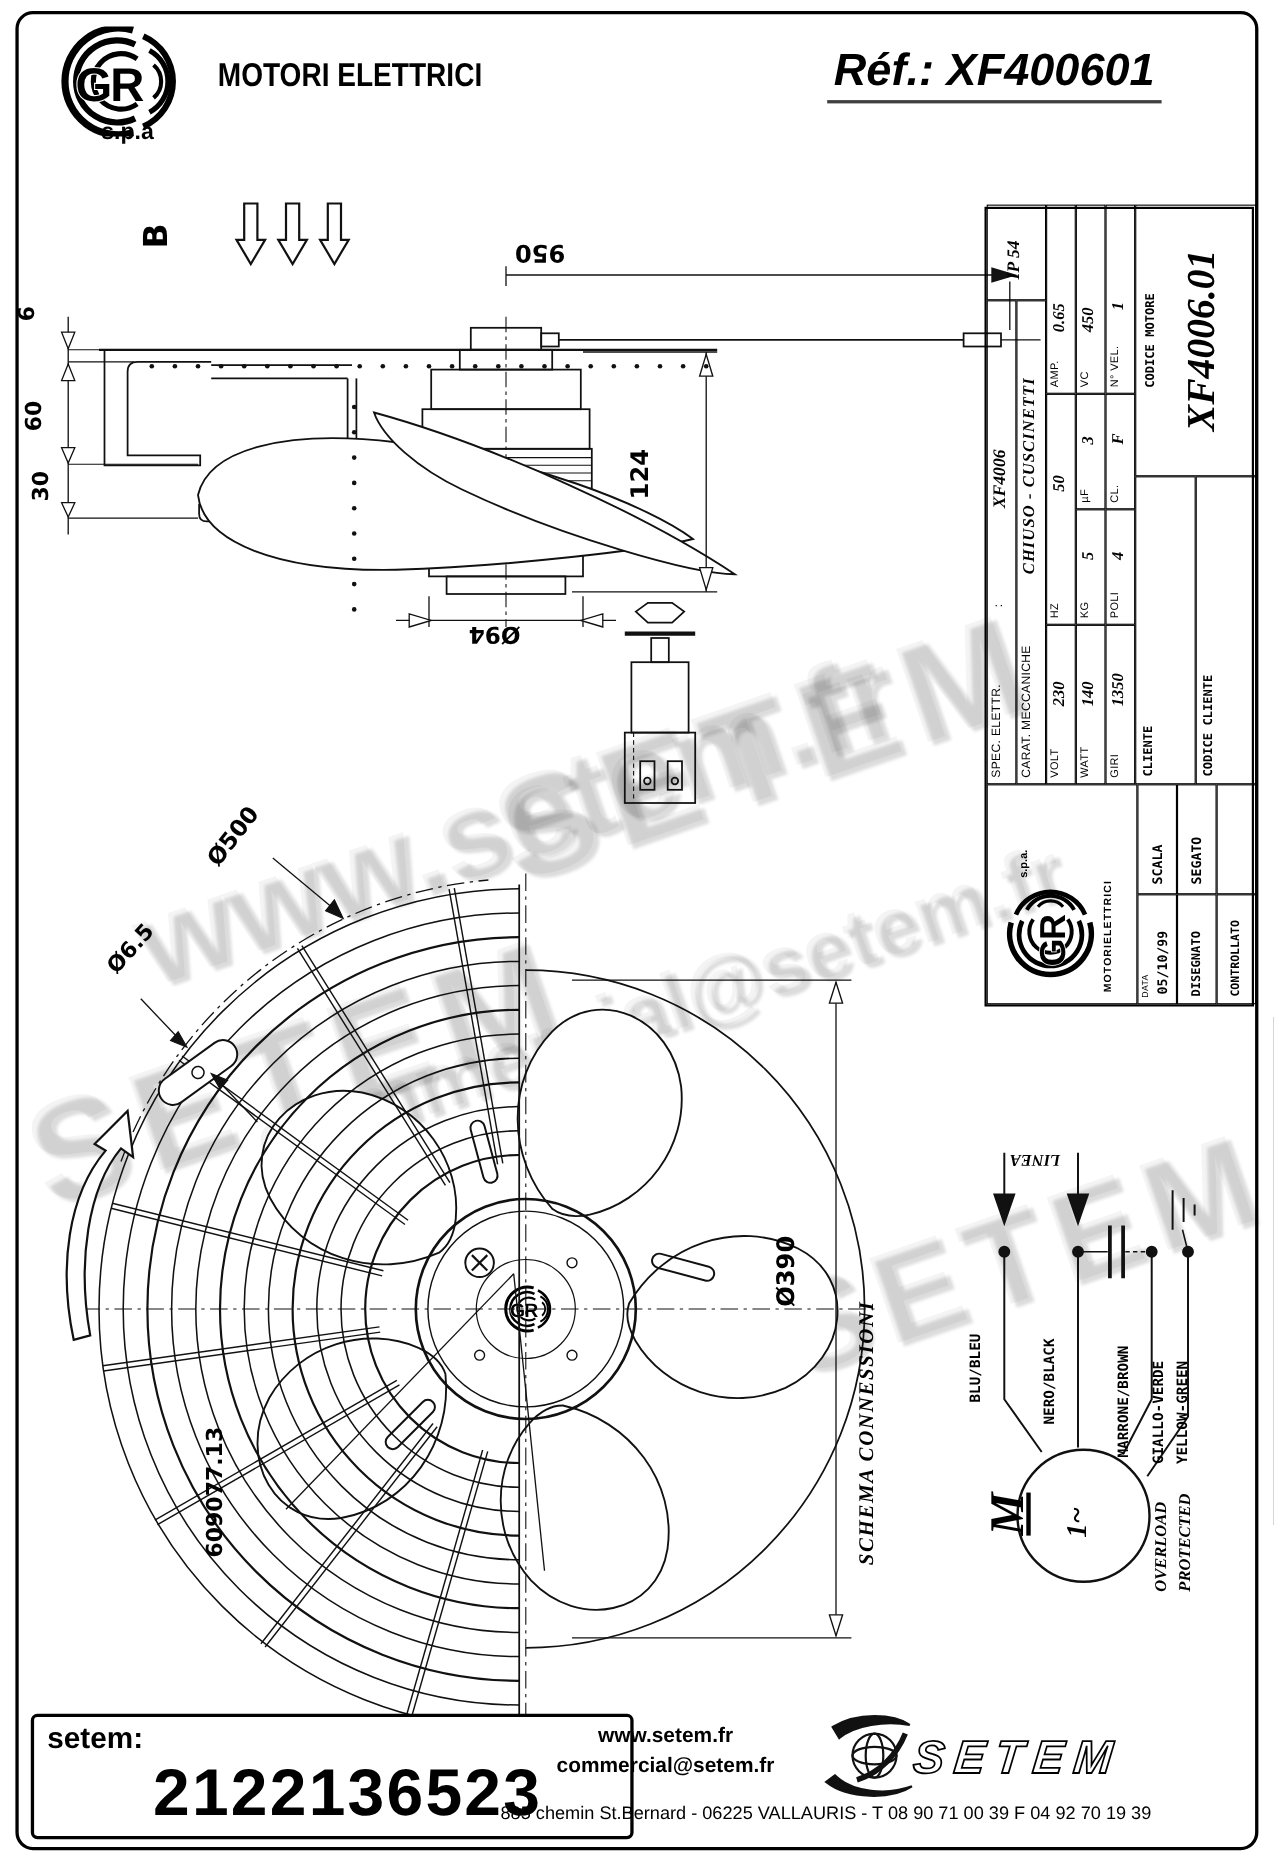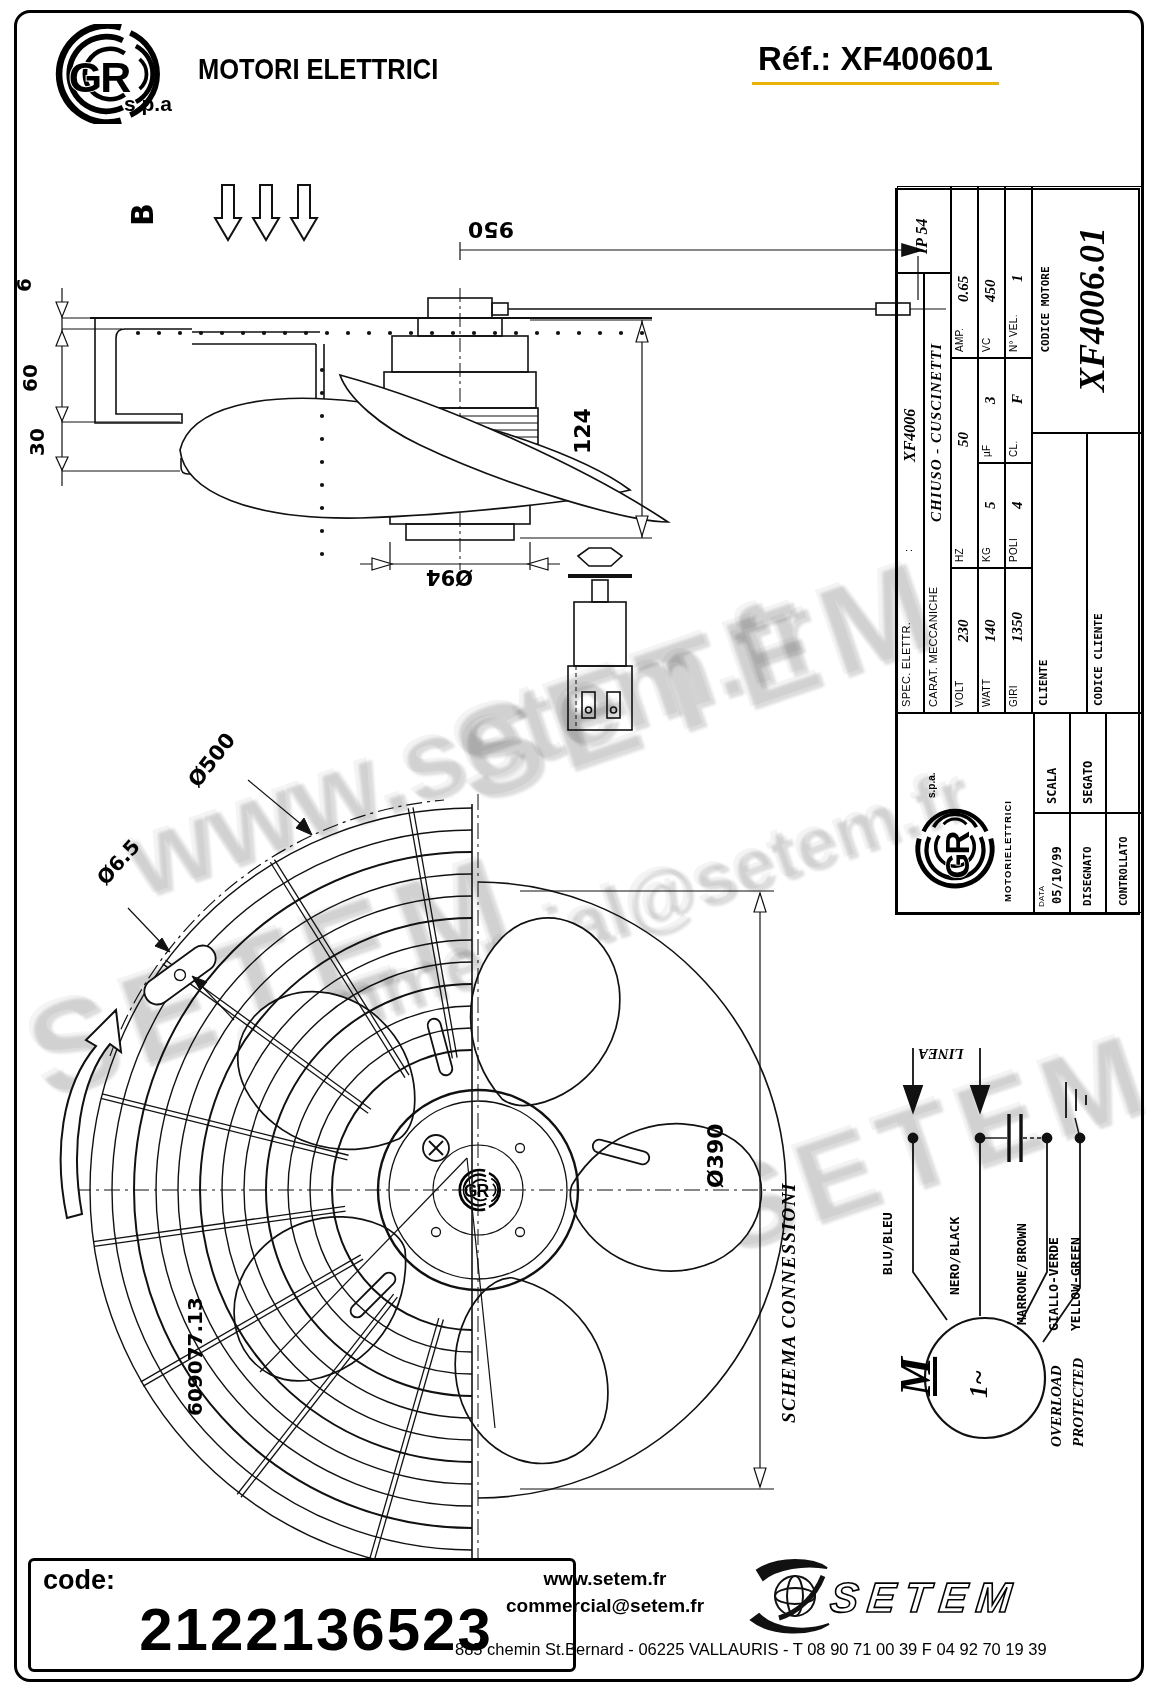--- a/index.html
+++ b/index.html
@@ -16,21 +16,21 @@
   .cad{font-family:"DejaVu Sans Mono",monospace;font-weight:bold;}
   .ser{font-family:"Liberation Serif",serif;font-style:italic;font-weight:bold;}
   
   .wm{position:absolute;font-weight:bold;white-space:nowrap;pointer-events:none;
       color:rgba(0,0,0,0.045);text-shadow:4px 5px 3px rgba(0,0,0,0.14);
       transform-origin:left top;z-index:1;}
   svg{position:absolute;z-index:2;}
   .lbl{position:absolute;z-index:3;}
   
   #brand{font-size:30px;font-weight:bold;transform:scaleX(0.85);transform-origin:left;}
-  #ref{font-size:33px;font-weight:bold;border-bottom:3px solid #eab308;
+  #ref{font-size:41px;font-weight:bold;font-style:italic;border-bottom:3px solid #404040;
        padding:0 6px 4px 6px;}
   
   #titleblock{position:absolute;left:895px;top:915px;width:727px;height:245px;
               transform-origin:0 0;transform:rotate(-90deg);border:2px solid #000;
               box-sizing:border-box;z-index:3;}
   .tc{position:absolute;border:1px solid #000;box-sizing:border-box;overflow:hidden;}
   .tl{font-size:10px;letter-spacing:0.3px;padding:2px 0 0 5px;position:absolute;top:0;left:0;}
   .tv{font-family:"Liberation Serif",serif;font-style:italic;font-weight:bold;font-size:15px;
       position:absolute;}
   
@@ -68,21 +68,21 @@
           <path d="M106,44 A21,21 0 0 1 106,76" stroke-width="4"></path>
         </g>
         <text x="30" y="79" font-size="46" font-weight="bold" letter-spacing="-2" font-family="Liberation Sans, sans-serif" fill="#000" stroke="#fff" stroke-width="2" paint-order="stroke">GR</text>
       </symbol>
     </defs>
   </svg>
 
   <svg class="abs" style="left:36px;top:24px;" width="150" height="100" viewBox="0 0 150 100">
     <use href="#grlogo" x="0" y="-6" width="140" height="112"></use>
   </svg>
-  <div class="lbl" style="left:92px;top:92px;font-size:21px;font-weight:bold;margin-left:32px;">s.p.a</div>
+  <div class="lbl" style="left:92px;top:108px;font-size:21px;font-weight:bold;">s.p.a</div>
   <div class="lbl" id="brand" style="left:198px;top:52px;">MOTORI ELETTRICI</div>
   <div class="lbl" id="ref" style="left:752px;top:40px;">Réf.: XF400601</div>
 
   <svg style="left:30px;top:170px;" width="940" height="430" viewBox="0 0 940 430">
     <g stroke="#111" fill="none" stroke-width="1.6">
 
       <g fill="#fff" stroke-width="2">
         <polygon points="192,15 204,15 204,48 211,48 198,70 185,48 192,48"></polygon>
         <polygon points="230,15 242,15 242,48 249,48 236,70 223,48 230,48"></polygon>
         <polygon points="268,15 280,15 280,48 287,48 274,70 261,48 268,48"></polygon>
@@ -446,21 +446,21 @@
     <div class="tc" style="left:200px;top:190px;width:280px;height:55px;">
       <span class="cad" style="position:absolute;left:6px;top:4px;font-size:11px;">CODICE CLIENTE</span>
     </div>
     <div class="tc" style="left:480px;top:135px;width:247px;height:110px;">
       <div class="cad" style="position:absolute;left:0;top:6px;width:100%;text-align:center;font-size:11px;">CODICE MOTORE</div>
       <div class="ser" style="position:absolute;left:0;top:38px;width:100%;text-align:center;font-size:36px;">XF4006.01</div>
     </div>
   </div>
 
   <div id="codebox">
-    <div id="codelabel">code:</div>
+    <div id="codelabel">setem:</div>
     <div id="codevalue">2122136523</div>
   </div>
   <div id="contact">
     <div>www.setem.fr</div>
     <div>commercial@setem.fr</div>
   </div>
   <div id="address">885 chemin St.Bernard  -  06225 VALLAURIS  -  T 08 90 71 00 39   F 04 92 70 19 39</div>
   <svg style="left:735px;top:1556px;" width="330" height="85" viewBox="0 0 330 85">
     <g stroke="#111" fill="none" stroke-width="2">
       <circle cx="60" cy="40" r="20"></circle>

